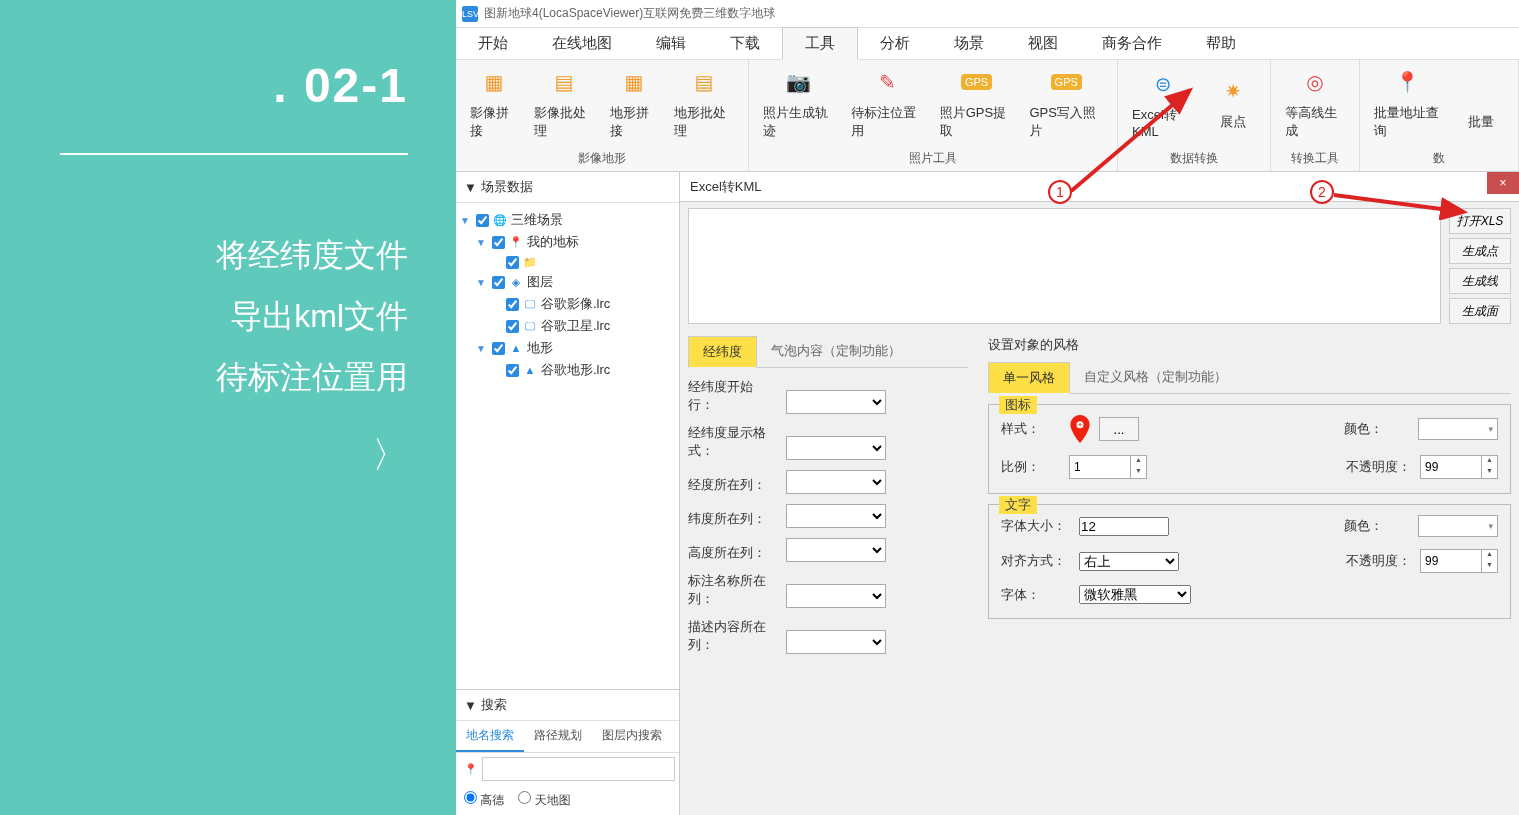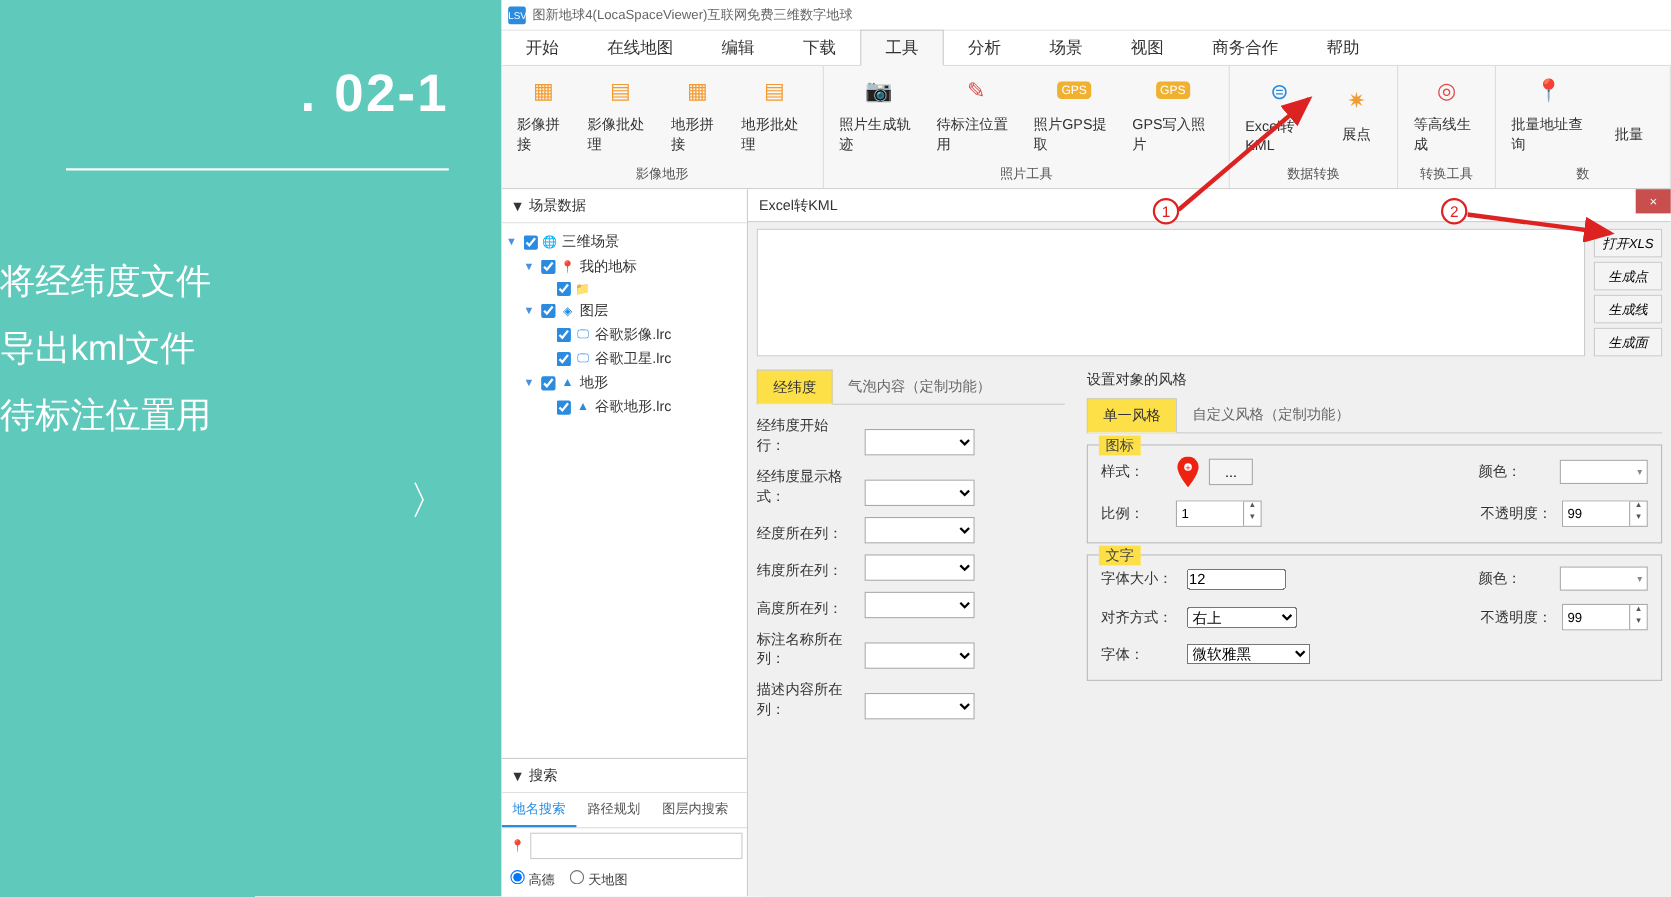--- a/index.html
+++ b/index.html
@@ -2,21 +2,21 @@
 <html><head>
 <meta charset="utf-8">
 <style>
 * { box-sizing: border-box; margin: 0; padding: 0; font-family: "Microsoft YaHei", sans-serif; }
 body { width: 1519px; height: 815px; background: #fff; display: flex; overflow: hidden; }
 
 
 .left-panel { width: 456px; height: 815px; background: #5fc9bc; color: #fff; padding: 40px 48px 0 0; position: relative; }
 .lp-title { font-size: 48px; font-weight: 700; text-align: right; letter-spacing: 2px; margin-top: 18px; }
 .lp-divider { height: 2px; background: #fff; margin: 40px 0 0 60px; }
-.lp-text { font-size: 32px; line-height: 1.9; margin-top: 70px; font-weight: 400; }
+.lp-text { font-size: 32px; text-align: right; line-height: 1.9; margin-top: 70px; font-weight: 400; }
 .lp-chevron { font-size: 36px; text-align: right; margin-top: 24px; }
 
 
 .app { flex: 1; height: 815px; background: #f0f0f0; position: relative; overflow: hidden; }
 
 
 .titlebar { height: 28px; background: #fff; display: flex; align-items: center; padding: 0 6px; font-size: 12px; color: #666; border-bottom: 1px solid #e0e0e0; }
 .titlebar .logo { width: 16px; height: 16px; background: #2a8be0; border-radius: 2px; margin-right: 6px; display: inline-block; color: #fff; font-size: 9px; text-align: center; line-height: 16px; }
 
 

